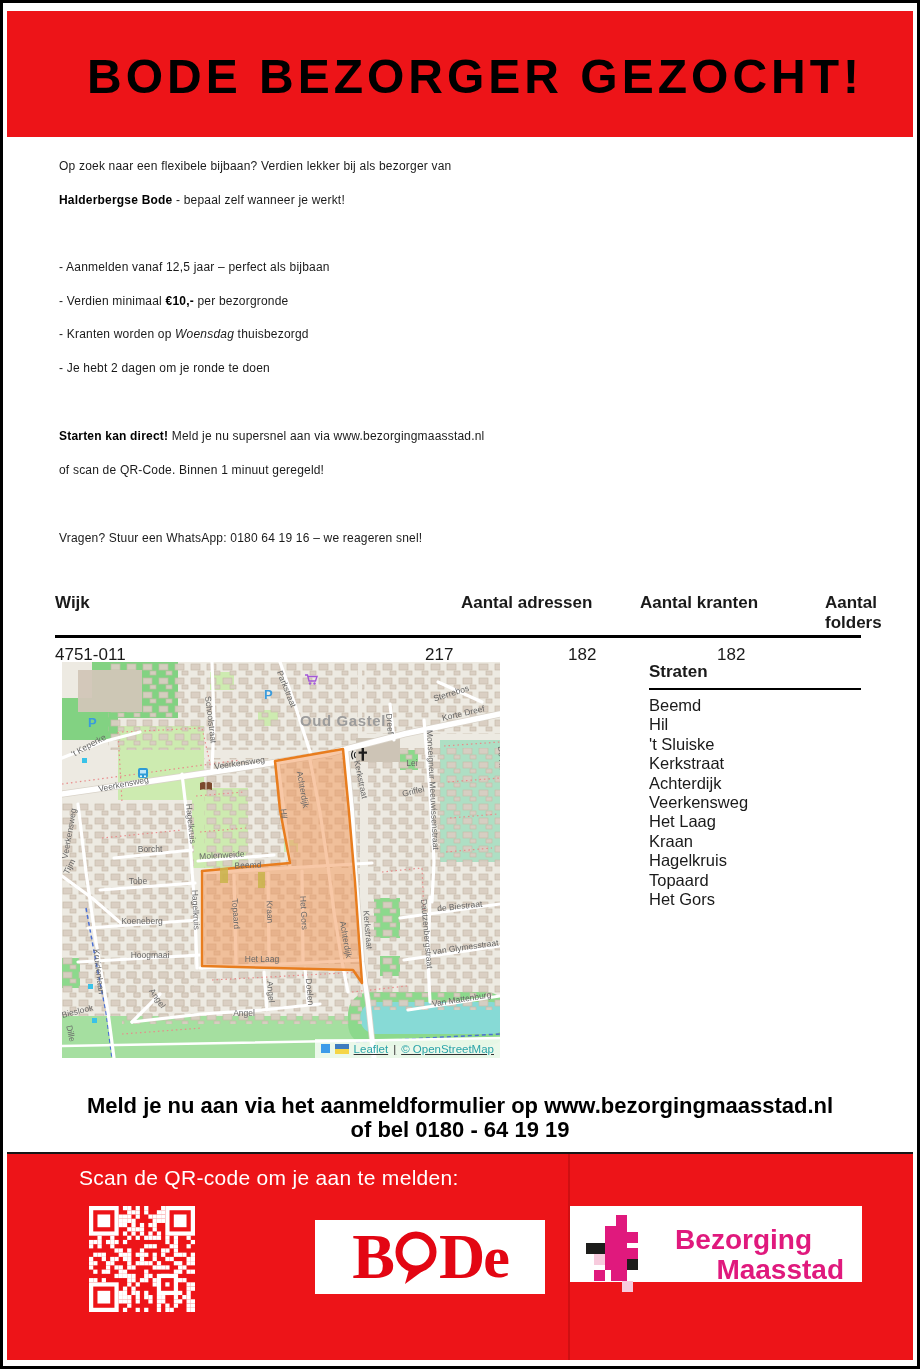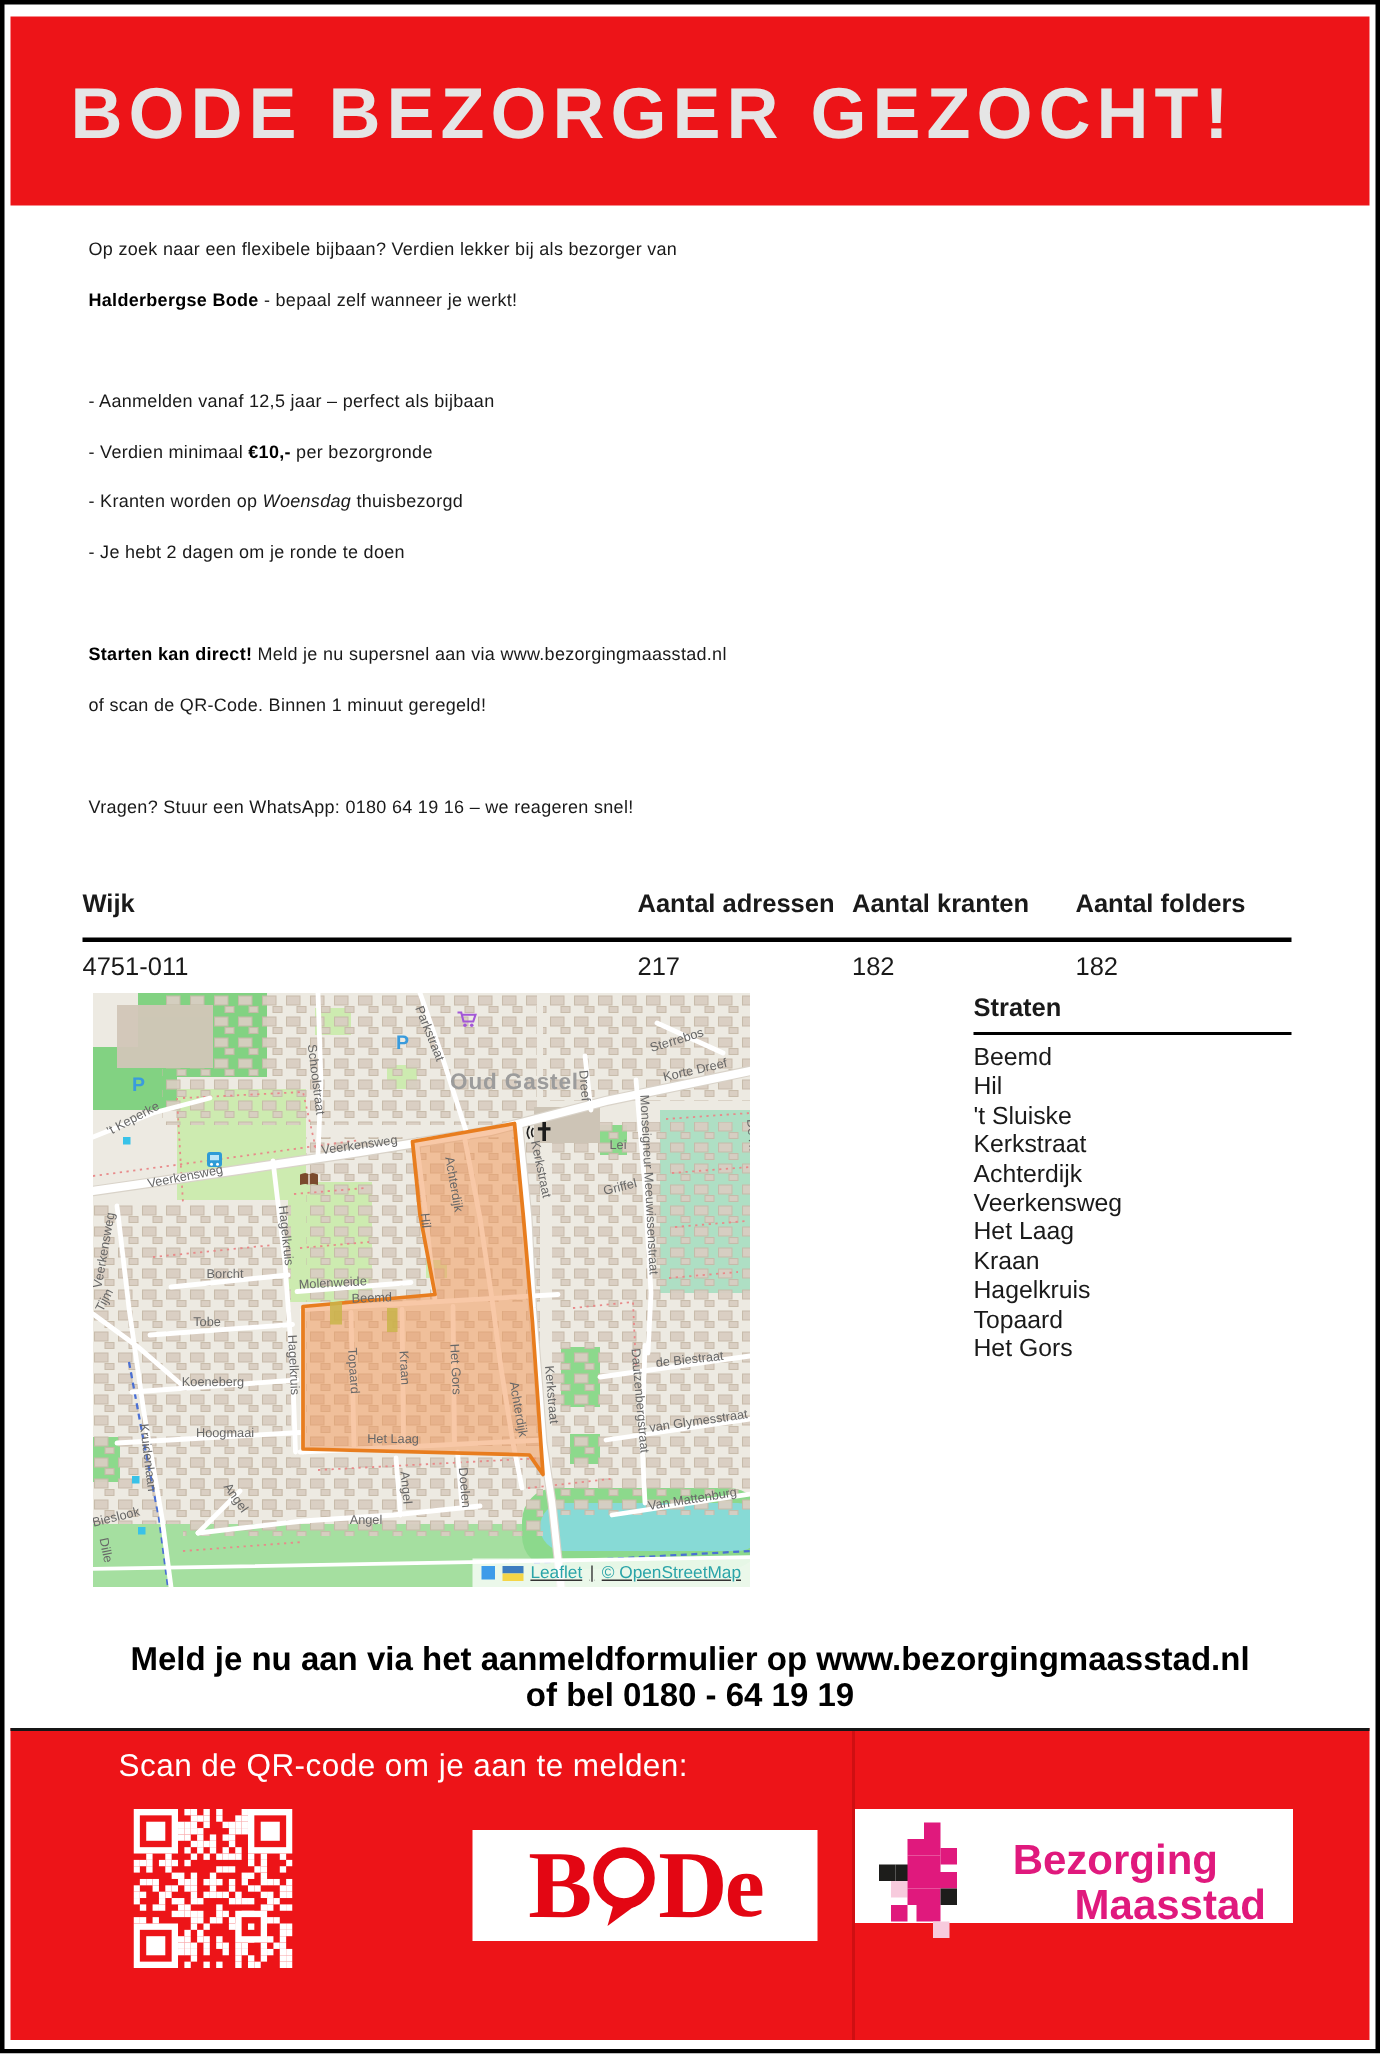--- a/index.html
+++ b/index.html
@@ -6,35 +6,35 @@
     --red:#ED1418; --bode-red:#E30613; --magenta:#E0197D; --pink:#F7CBDD;
     --link:#2AA4A8; --ink:#111; --maplabel:#676767;
   }
   html,body{margin:0;padding:0;background:#fff;}
   .page{position:relative;width:920px;height:1369px;background:#fff;
     border:3px solid #000;box-sizing:border-box;overflow:hidden;
     font-family:"Liberation Sans",sans-serif;color:#1a1a1a;}
   
   .band{position:absolute;left:4px;right:4px;top:8px;height:126px;background:var(--red);
     display:flex;align-items:center;}
-  .band h1{margin:0;padding:4px 0 0 40px;color:#e5e5e5;font-size:48px;font-weight:bold;
+  .band h1{margin:0;padding:4px 0 0 80px;color:#000000;font-size:48px;font-weight:bold;
     letter-spacing:4px;white-space:nowrap;}
   
   .blk{position:absolute;left:56px;font-size:12px;line-height:34px;letter-spacing:.2px;}
   .blk p{margin:0;}
   #intro{top:146px;}
   #bullets{top:248px;line-height:33.5px;}
   #cta{top:416px;}
   #questions{top:518px;}
   b,strong{font-weight:bold;color:#000;}
   .it{font-style:italic;}
   
   .wijk-table{position:absolute;left:52px;top:590px;width:806px;font-size:17px;}
   .trow{display:grid;grid-template-columns:370px 143px 149px 1fr;}
-  .thead{font-weight:bold;padding-bottom:12px;border-bottom:3px solid #000;}
+  .thead{font-weight:bold;padding-bottom:2px;border-bottom:3px solid #000;gap:36px;}
   .tdata{padding-top:7px;}
   
   .straten{position:absolute;left:646px;top:659px;width:212px;font-size:16.5px;}
   .straten h3{margin:0;padding-bottom:6px;font-size:17px;border-bottom:2px solid #000;}
   .straten ul{list-style:none;margin:6px 0 0 0;padding:0;line-height:19.4px;}
   
   .map{position:absolute;left:59px;top:659px;width:438px;height:396px;overflow:hidden;
     background:#EDEAE2;}
   .map svg{display:block;}
   .mlabel{font-family:"Liberation Sans",sans-serif;font-size:8.5px;fill:var(--maplabel);

